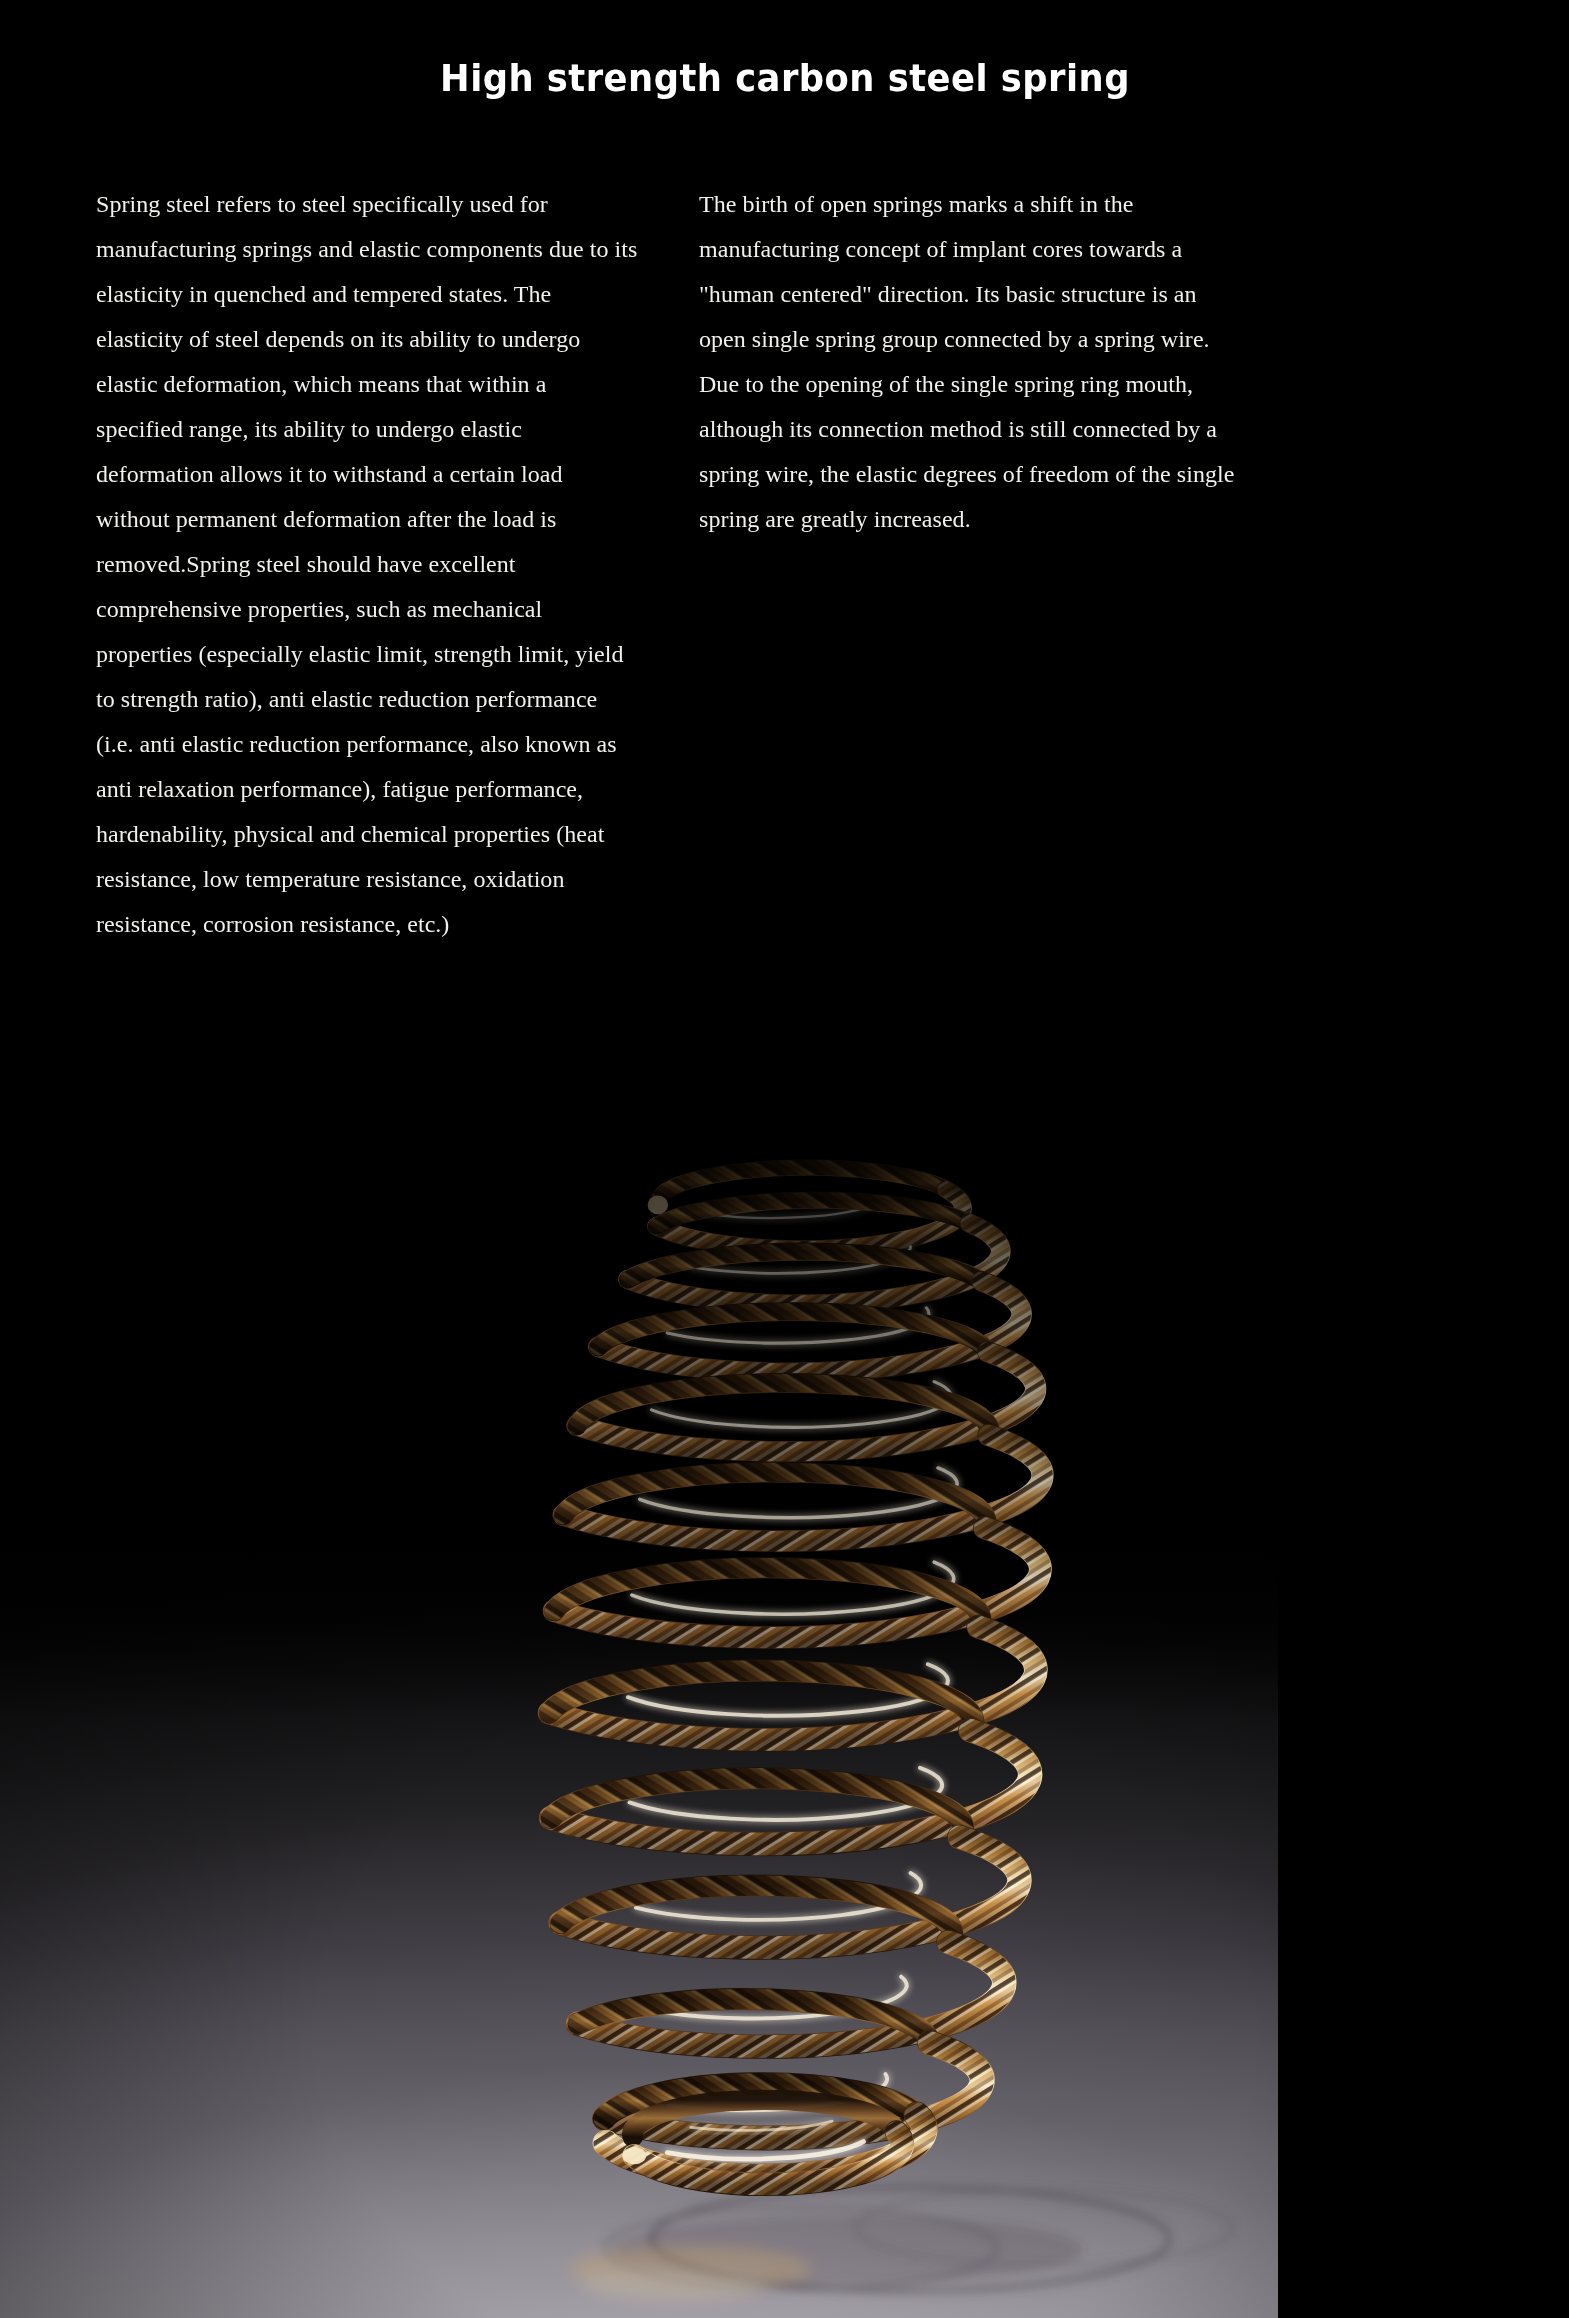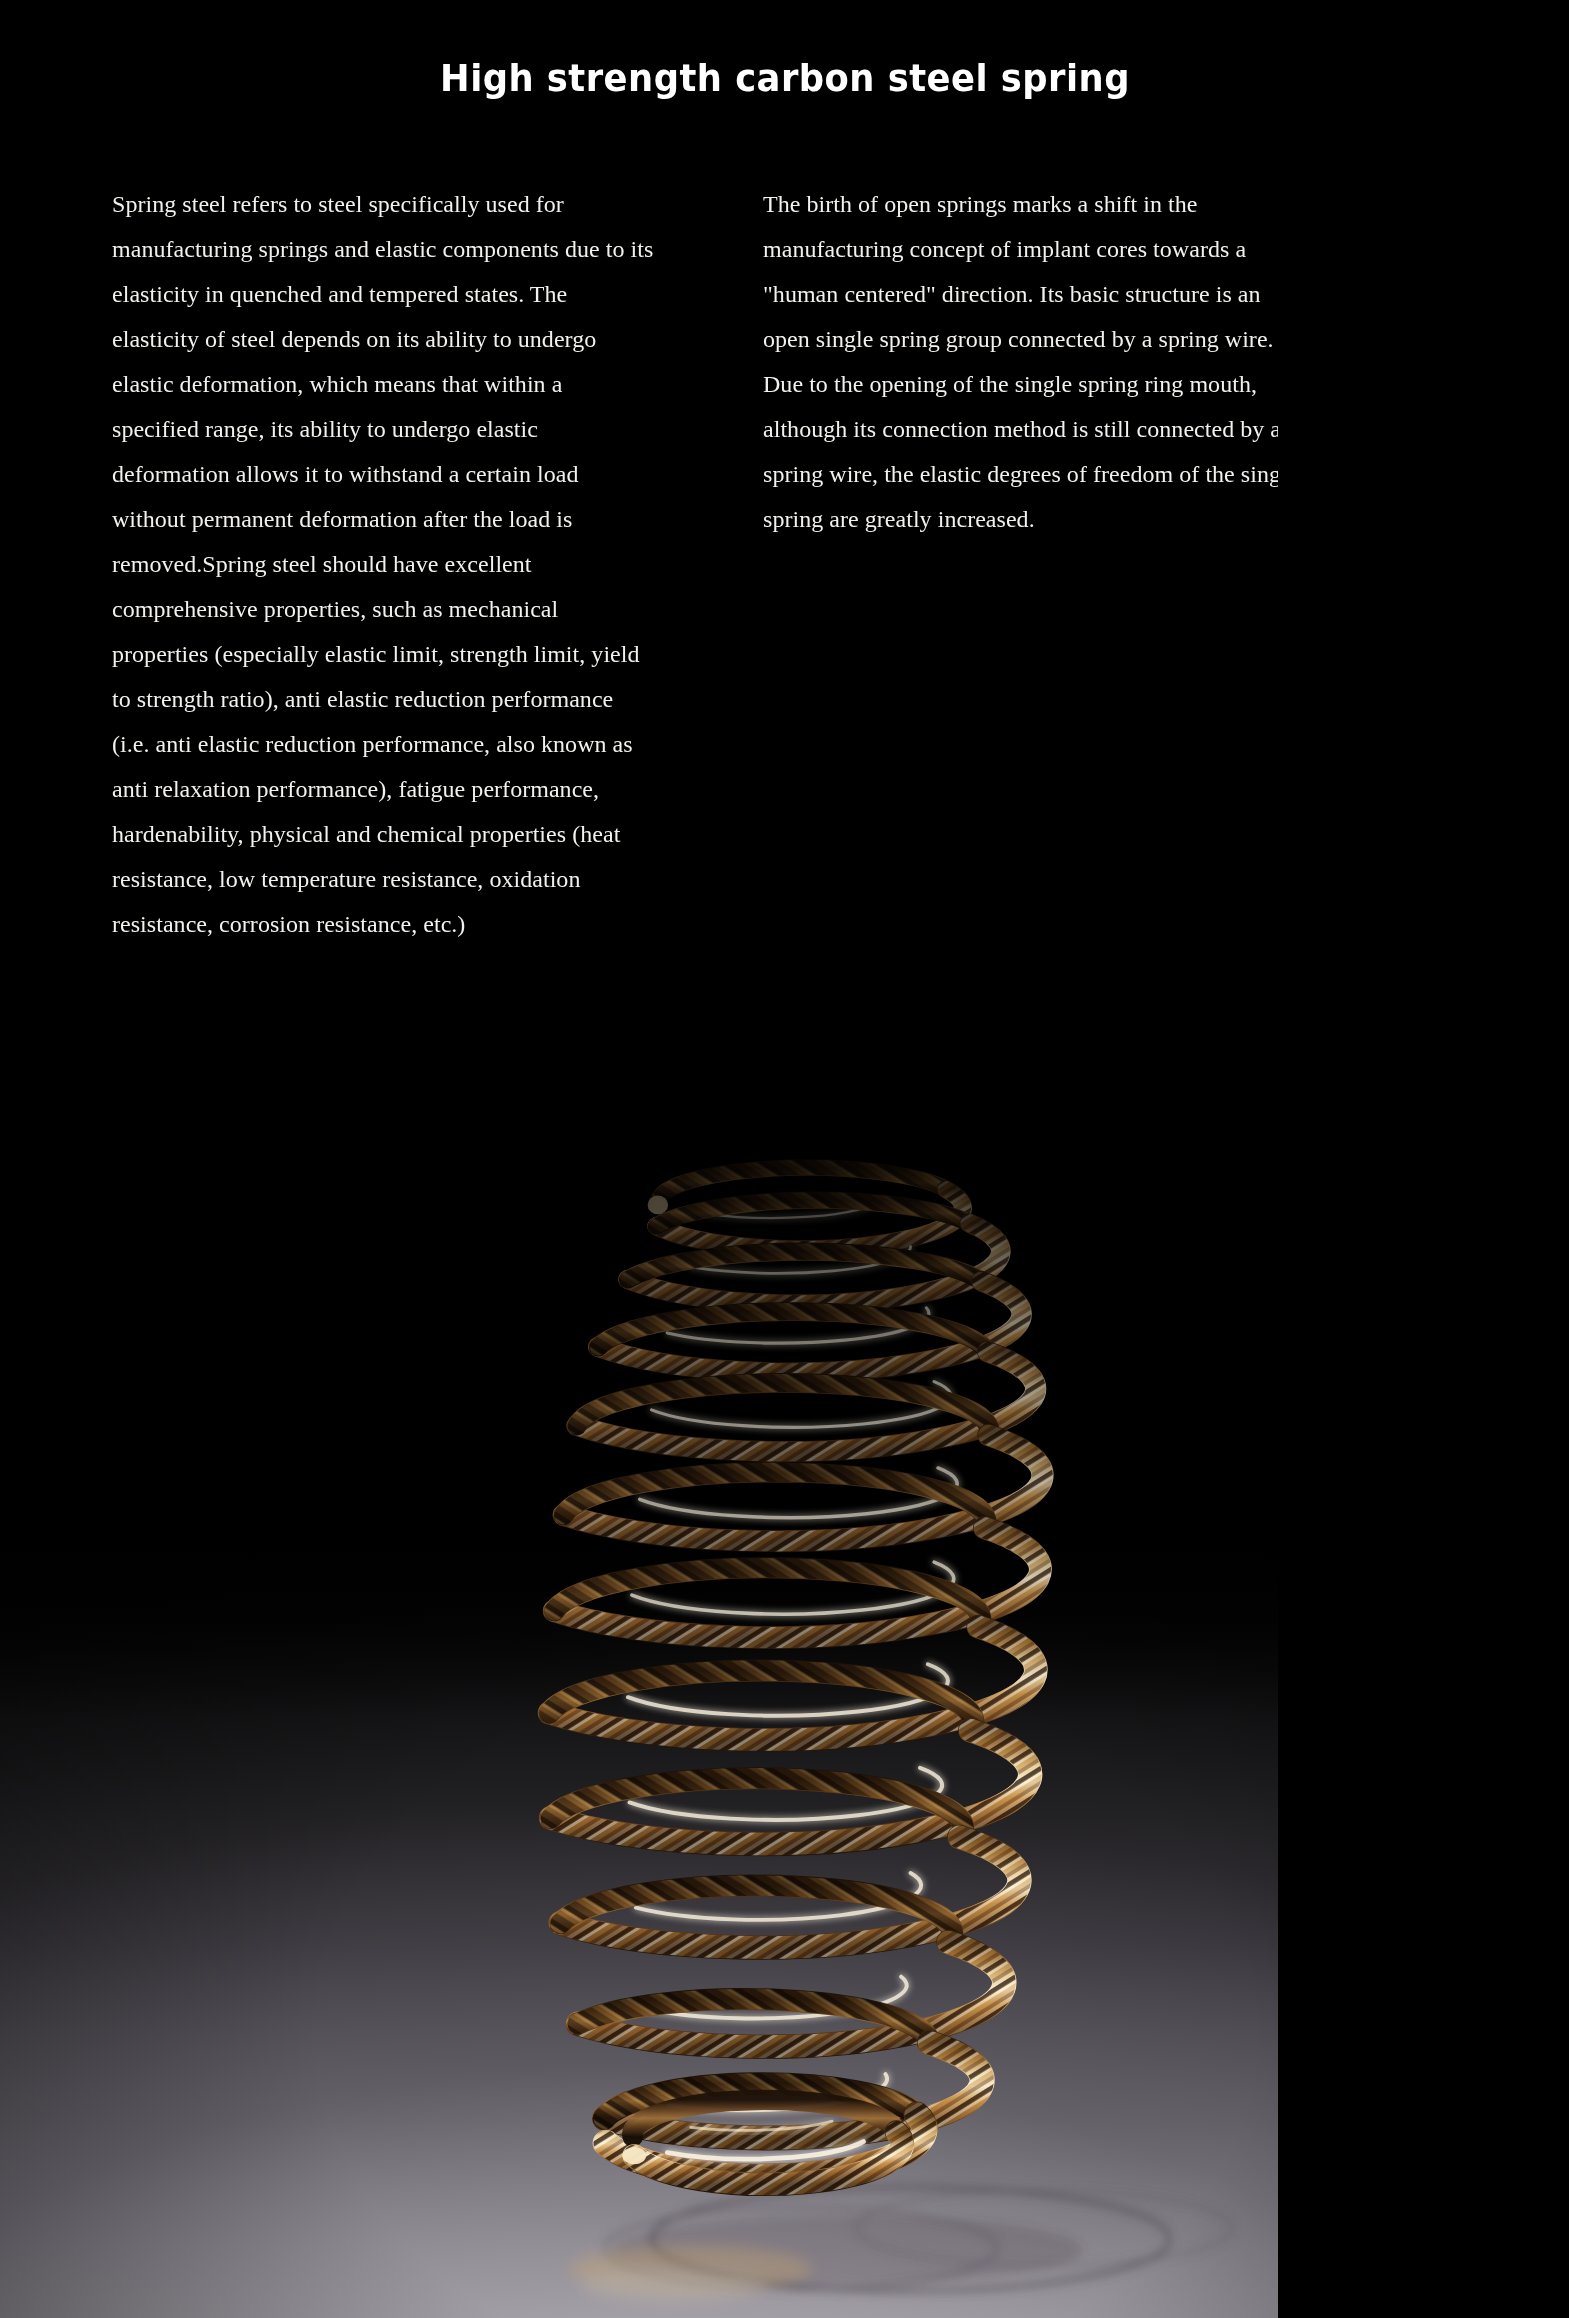--- a/index.html
+++ b/index.html
@@ -36,27 +36,27 @@
     letter-spacing: 0.5px;
     line-height: 46px;
     white-space: nowrap;
     transform: scaleX(0.93);
     transform-origin: 50% 50%;
   }
 
   
   #columns {
     position: absolute;
-    left: 112px;
+    left: 96px;
     top: 182px;
     width: 1256px;
     display: flex;
     flex-direction: row;
     align-items: flex-start;
-    gap: 109px;
+    gap: 61px;
   }
   .column {
     width: 542px;
   }
   .column p {
     margin: 0;
     color: #f2f1ee;
     font-family: "Liberation Serif", "DejaVu Serif", serif;
     font-size: 24px;
     line-height: 45px;

